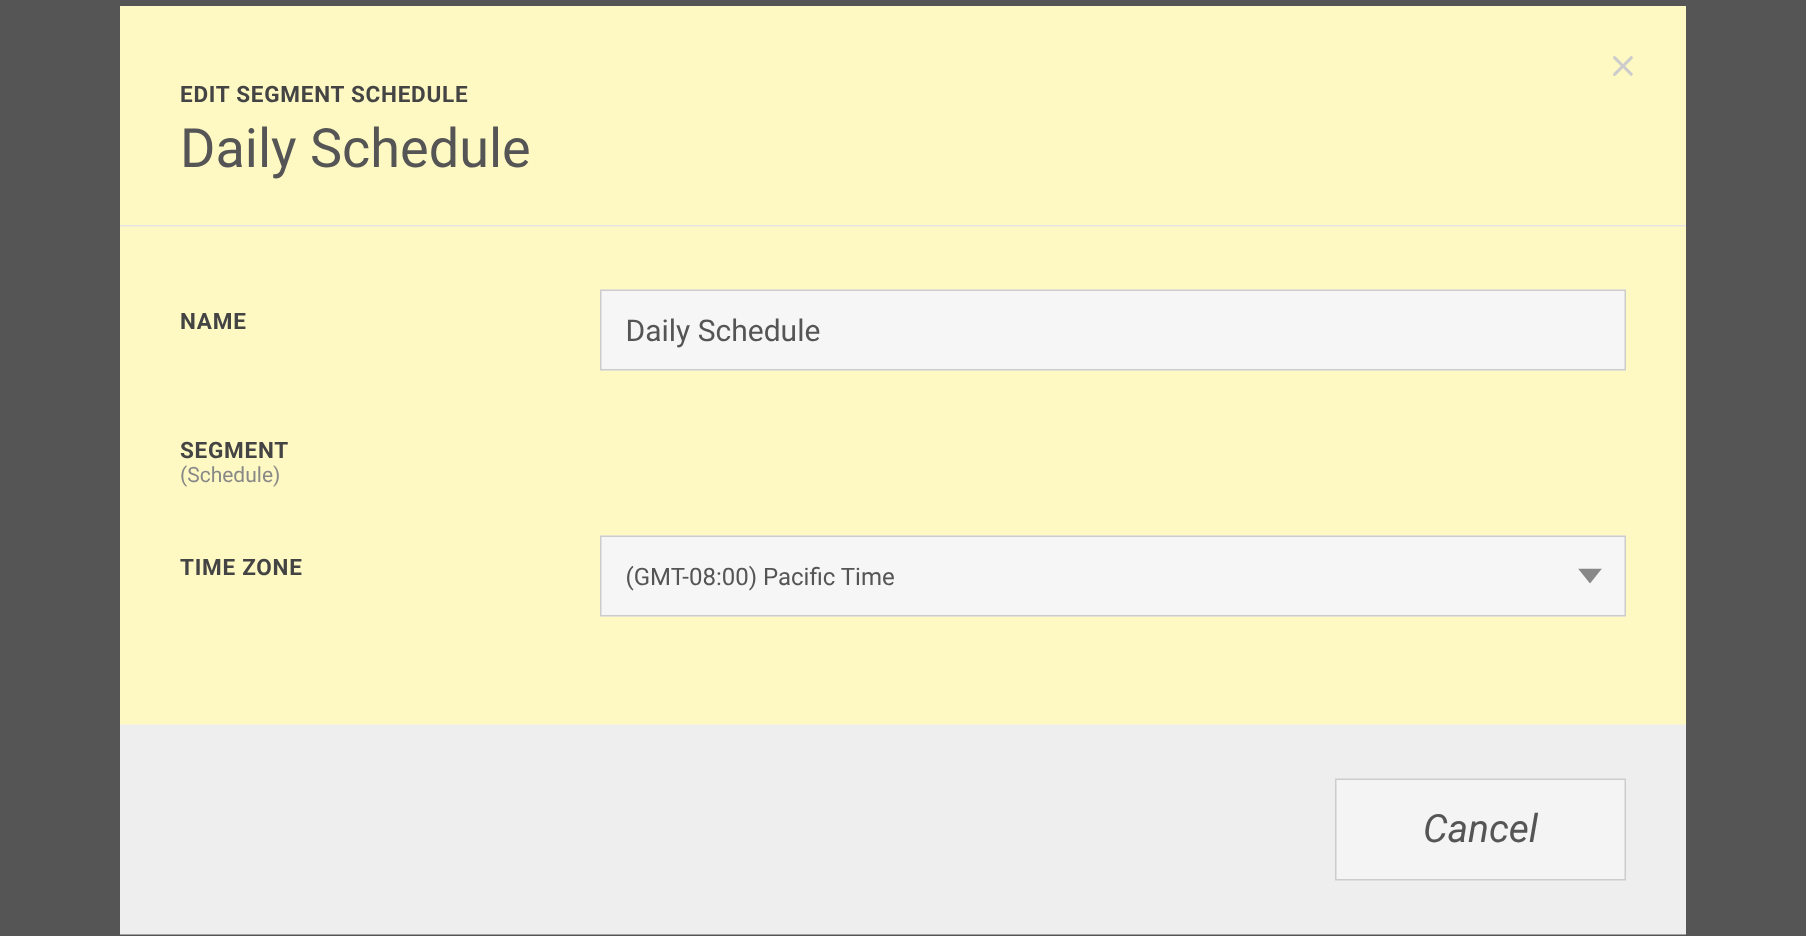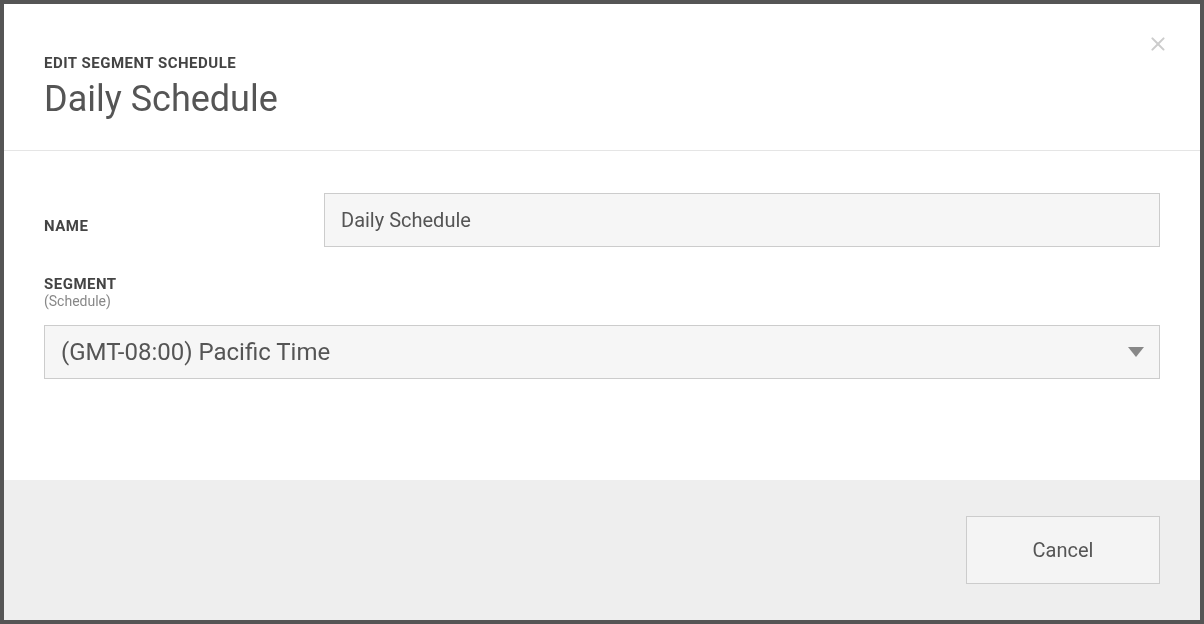--- a/index.html
+++ b/index.html
@@ -10,22 +10,22 @@
     body {
       font-family: -apple-system, BlinkMacSystemFont, "Segoe UI", Roboto, Helvetica, Arial, sans-serif;
       background: #555;
       display: flex;
       justify-content: center;
       align-items: center;
       min-height: 100vh;
       padding: 4px;
     }
     .modal {
-      background: #ffffff;
-      width: 1196px;
+      background: #fef9c3;
+      width: 1044px;
       height: 616px;
       position: relative;
       display: flex;
       flex-direction: column;
     }
     .close-icon {
       position: absolute;
       top: 28px;
       right: 30px;
       width: 24px;
@@ -52,22 +52,22 @@
       font-size: 36px;
       font-weight: 400;
       color: #555;
     }
     .body {
       padding: 42px 40px 40px 40px;
       flex: 1;
     }
     .form-row {
       display: flex;
-      align-items: center;
-      margin-bottom: 16px;
+      align-items: flex-start;
+      margin-bottom: 32px;
     }
     .label-col {
       width: 280px;
       padding-top: 12px;
     }
     .label {
       font-size: 15px;
       font-weight: 700;
       letter-spacing: 0.5px;
       color: #444;
@@ -93,21 +93,21 @@
     }
     .select-wrap {
       position: relative;
       width: 100%;
     }
     .select-input {
       width: 100%;
       height: 54px;
       border: 1px solid #ccc;
       background: #f6f6f6;
-      font-size: 24px;
+      font-size: 16px;
       color: #555;
       padding: 0 40px 0 16px;
       font-family: inherit;
       appearance: none;
       -webkit-appearance: none;
       cursor: pointer;
       text-align: left;
     }
     .chevron {
       position: absolute;
@@ -125,25 +125,26 @@
     .footer {
       background: #eee;
       padding: 36px 40px;
       display: flex;
       justify-content: flex-end;
       gap: 20px;
     }
     .btn {
       height: 68px;
       min-width: 194px;
-      font-size: 20px;
+      font-size: 26px;
       font-family: inherit;
       border: 1px solid #ccc;
       cursor: pointer;
       padding: 0 24px;
+      font-style: italic;
     }
     .btn-cancel {
       background: #f4f4f4;
       color: #555;
     }
     .btn-save {
       background: #3b84b9;
       color: #fff;
       border-color: #3b84b9;
     }
@@ -176,20 +177,23 @@
     </div>
 
     <div class="form-row">
       <div class="label-col">
         <div class="label">SEGMENT</div>
         <div class="label-hint">(Schedule)</div>
       </div>
     </div>
 
     <div class="form-row">
+      <div class="label-col">
+        <div class="label">TIME ZONE</div>
+      </div>
       <div class="input-col">
         <div class="select-wrap">
           <button type="button" class="select-input">(GMT-08:00) Pacific Time</button>
           <span class="chevron">
             <svg viewBox="0 0 16 10" fill="currentColor">
               <path d="M0 0 L16 0 L8 10 Z"></path>
             </svg>
           </span>
         </div>
       </div>

